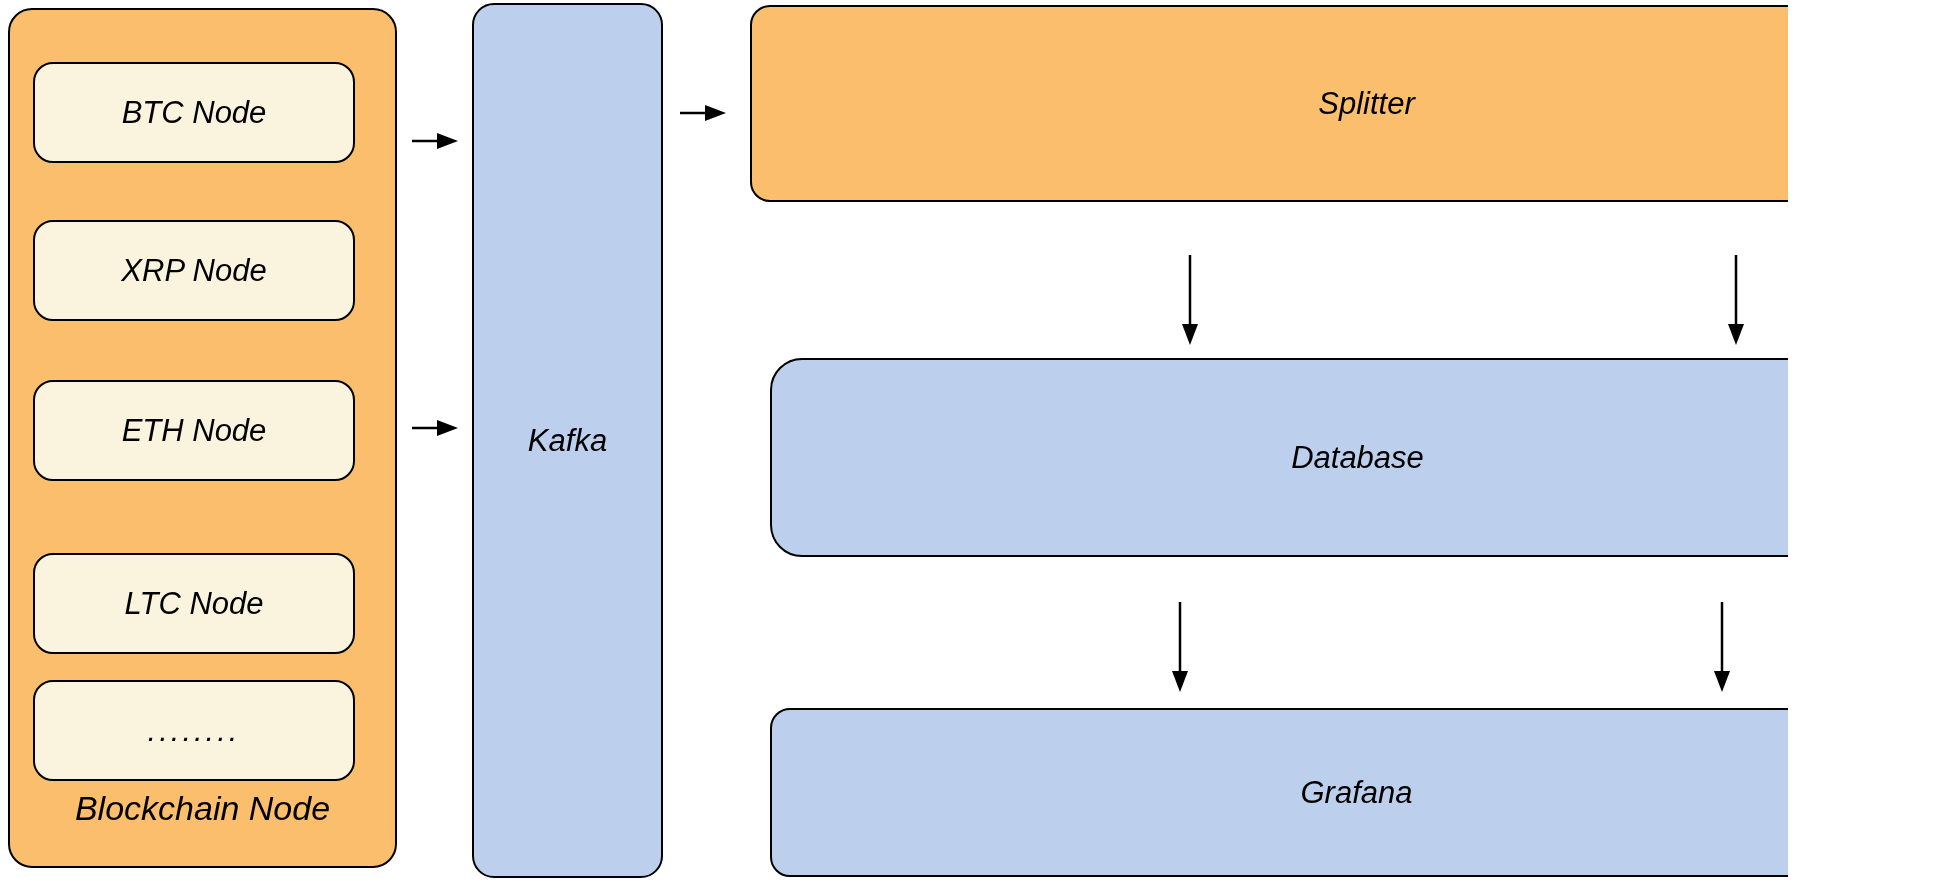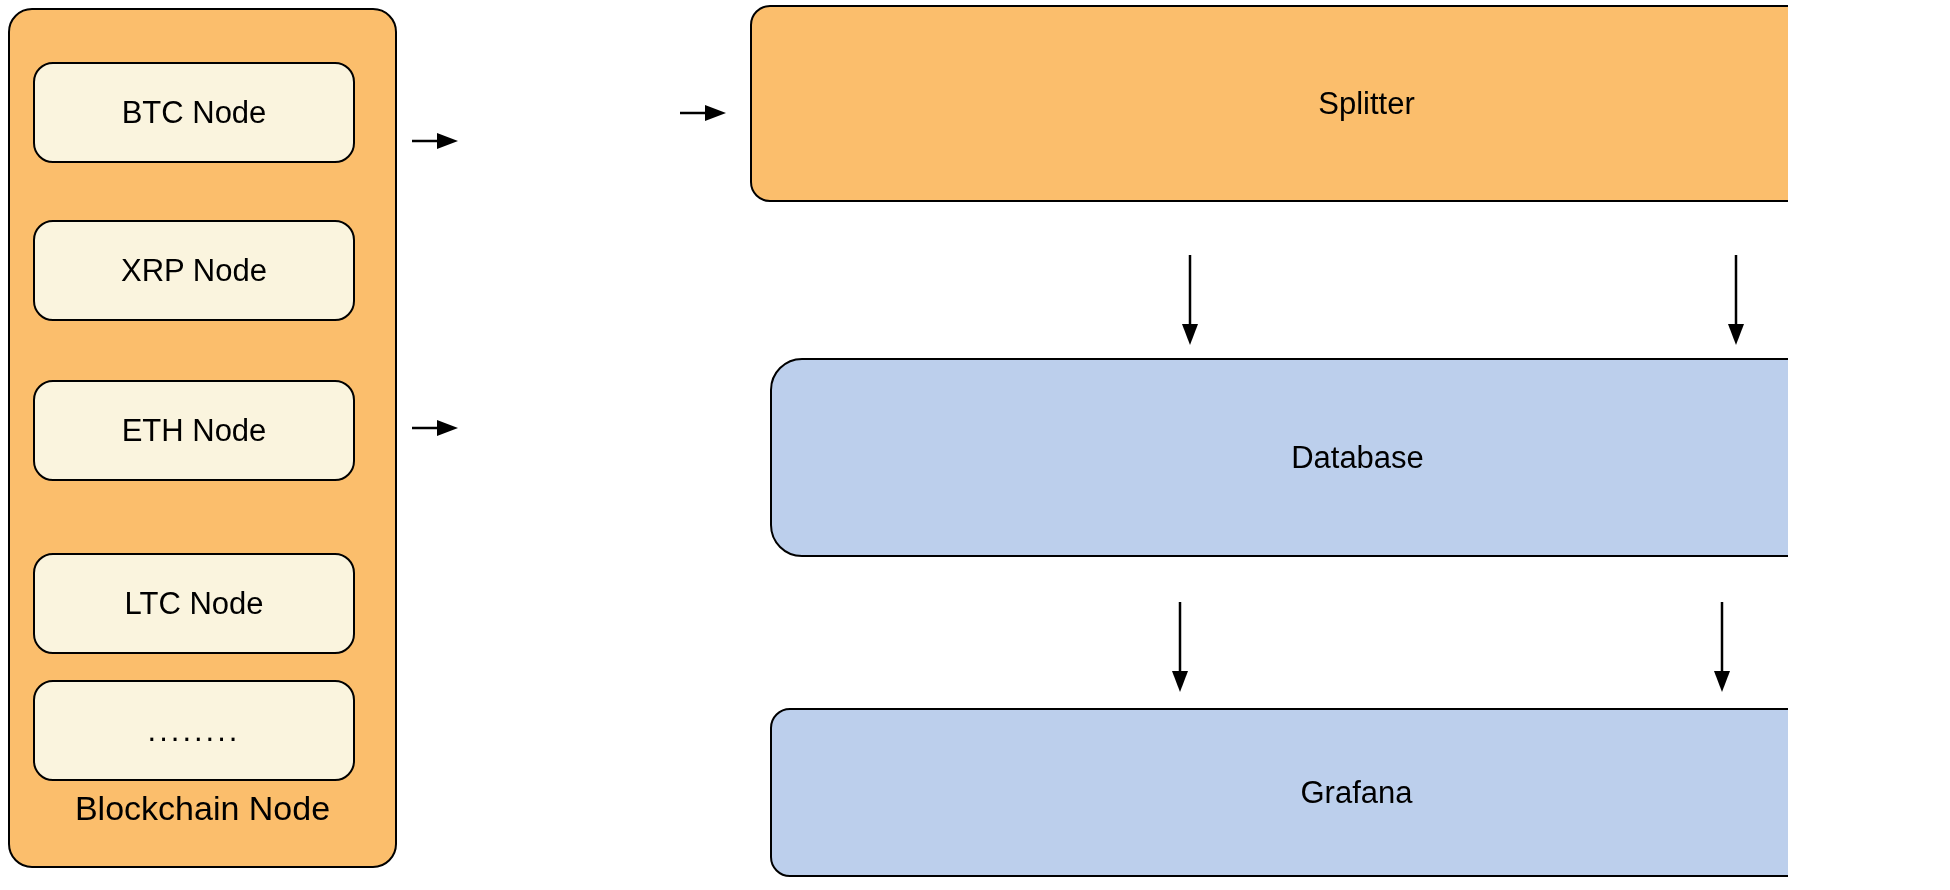--- a/index.html
+++ b/index.html
@@ -14,20 +14,21 @@
   body {
     font-family: "Liberation Sans", sans-serif;
     color: #000;
   }
   .canvas {
     position: relative;
     width: 1788px;
     height: 890px;
     background: var(--background);
     overflow: hidden;
+    font-style: italic;
   }
   .shape {
     position: absolute;
     border: 2.5px solid var(--stroke);
     display: flex;
     align-items: center;
     justify-content: center;
   }
   .label {
     font-size: 31px;
@@ -118,20 +119,23 @@
   </div>
   <div class="shape node-box node-ltc">
     <span class="label">LTC Node</span>
   </div>
   <div class="shape node-box node-more">
     <span class="label">........</span>
   </div>
 
   <div class="group-label label">Blockchain Node</div>
 
+  <div class="shape box-kafka">
+    <span class="label">Kafka</span>
+  </div>
 
   <div class="shape box-splitter">
     <span class="label">Splitter</span>
   </div>
 
   <div class="shape box-database">
     <span class="label">Database</span>
   </div>
 
   <div class="shape box-grafana">

